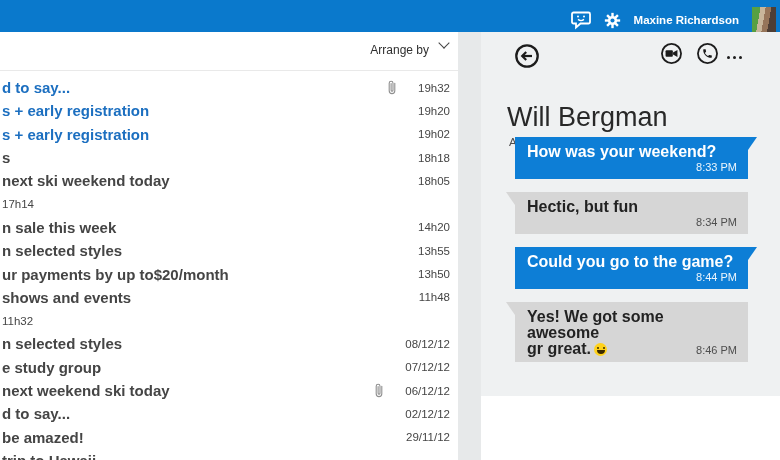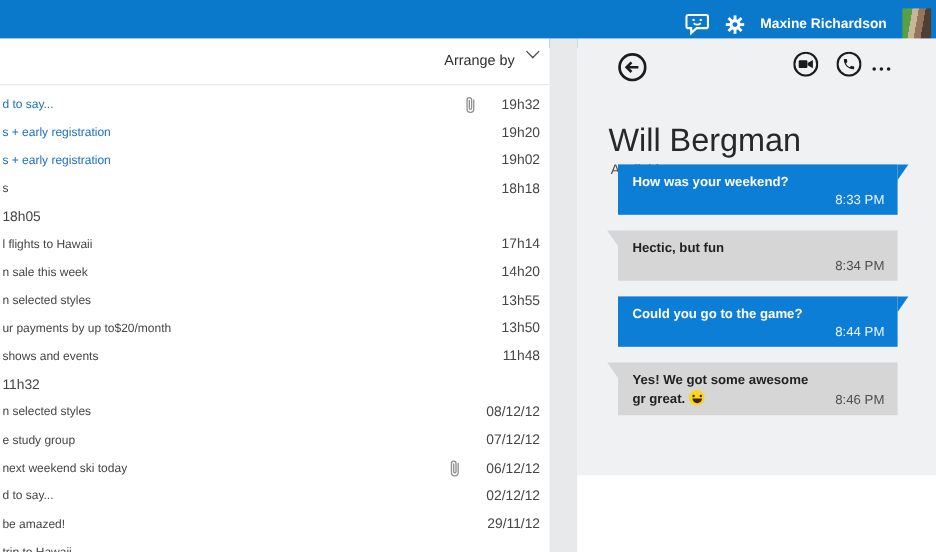--- a/index.html
+++ b/index.html
@@ -31,21 +31,21 @@
     position:absolute; top:11px; right:10px; display:flex; 
     font-size:12px; color:#2f2f2f; cursor:pointer;
   }
   .chev {
     width:7px; height:7px; border-right:1.5px solid #444; border-bottom:1.5px solid #444;
     transform:rotate(45deg); margin-left:11px; margin-top:-4px;
   }
   .hline { position:absolute; top:38px; left:0; right:0; height:1px; background:#e9e9e9; }
   .mail-list { position:absolute; top:44px; left:0; right:0; }
   .mail-row { height:23.3px; display:flex; align-items:center; padding:0 8px 0 2px; cursor:pointer; }
-  .mail-subject { flex:1; font-size:10px; color:#454545; white-space:nowrap; overflow:hidden; }
+  .mail-subject { flex:1; font-size:15px; color:#454545; white-space:nowrap; overflow:hidden;font-weight:bold; }
   .mail-subject.unread { color:#1c6fc0; }
   .mail-clip { display:flex; margin-right:22px; }
   .mail-time { font-size:11.5px; color:#454545; white-space:nowrap; }
 
   
   .gutter { position:absolute; left:458px; top:32px; width:23px; height:428px; background:#e7e9ea; }
 
   
   .chat-panel {
     position:absolute; left:481px; top:32px; width:299px; height:364px;
@@ -66,21 +66,21 @@
   .msg.sent { background:#0d7ed6; color:#fff; }
   .msg.received { background:#d6d6d6; color:#222; }
   .msg.sent::after {
     content:""; position:absolute; top:0; right:-9px; width:0; height:0;
     border-top:13px solid #0d7ed6; border-right:9px solid transparent;
   }
   .msg.received::before {
     content:""; position:absolute; top:0; left:-9px; width:0; height:0;
     border-top:13px solid #d6d6d6; border-left:9px solid transparent;
   }
-  .msg-text { font-size:11px; font-weight:700; line-height:16px; white-space:pre-line; margin-bottom:14px; }
+  .msg-text { font-size:16px; font-weight:700; line-height:16px; white-space:pre-line; margin-bottom:14px; }
   .msg.multiline .msg-text { margin-bottom:0; }
   .msg-time { position:absolute; right:11px; bottom:6px; font-size:11px; font-weight:400;text-align:center; }
   .msg.sent .msg-time { color:rgba(255,255,255,.92); }
   .msg.received .msg-time { color:#4e4e4e;margin-top:36px; }
 
   .emoji {
     display:inline-block; width:13px; height:13px; background:#ffd21c; border-radius:50%;
     position:relative; vertical-align:-2px; margin-left:3px;
   }
   .emoji::before {
@@ -144,24 +144,24 @@
       </div>
       <div class="mail-row">
         <span class="mail-subject unread">s + early registration</span>
         <span class="mail-time">19h02</span>
       </div>
       <div class="mail-row">
         <span class="mail-subject">s</span>
         <span class="mail-time">18h18</span>
       </div>
       <div class="mail-row">
+        <span class="mail-subject">next ski weekend today</span>
         <span class="mail-time">18h05</span>
       </div>
       <div class="mail-row">
-        <span class="mail-subject">l flights to Hawaii</span>
         <span class="mail-time">17h14</span>
       </div>
       <div class="mail-row">
         <span class="mail-subject">n sale this week</span>
         <span class="mail-time">14h20</span>
       </div>
       <div class="mail-row">
         <span class="mail-subject">n selected styles</span>
         <span class="mail-time">13h55</span>
       </div>

